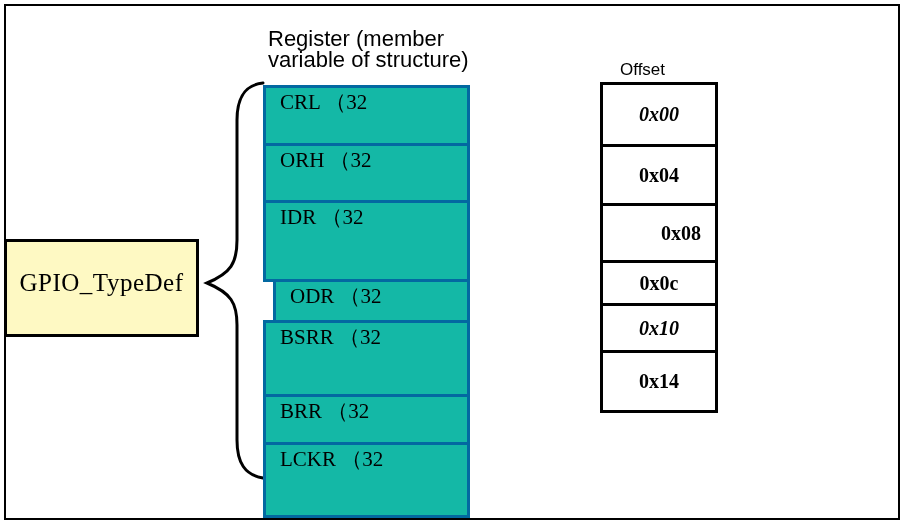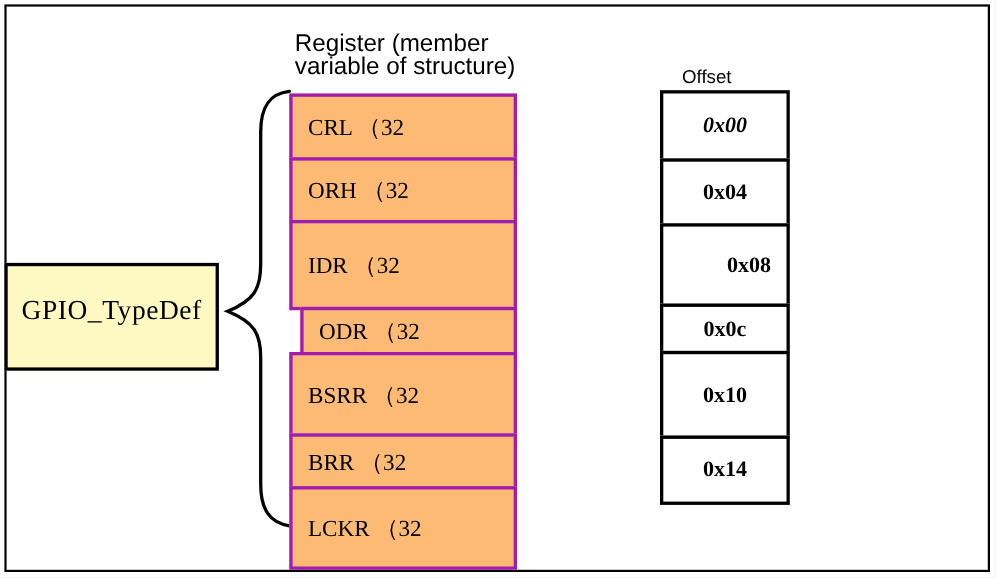--- a/index.html
+++ b/index.html
@@ -62,25 +62,25 @@
     font-size: 17px;
   }
   
   .reg-col {
     position: absolute;
     left: 263px; top: 85px;
     width: 207px;
   }
   .reg-row {
     box-sizing: border-box;
-    border: 3px solid #a21caf;
+    border: 3px solid #0369a1;
     margin-top: -3px;
-    background: #fdba74;
+    background: #14b8a6;
     display: flex;
-    align-items: center;
+    align-items: flex-start;
     padding-left: 14px;
     font-family: "Liberation Serif", "DejaVu Serif", serif;
     font-size: 21px;
   }
   .reg-col .reg-row:first-child { margin-top: 0; }
   .reg-r1 { height: 61px; }
   .reg-r2 { height: 60px; }
   .reg-r3 { height: 82px; }
   .reg-r4 { height: 44px; margin-left: 10px; }
   .reg-r5 { height: 77px; }
@@ -100,23 +100,23 @@
     display: flex;
     align-items: center;
     justify-content: center;
     font-family: "Liberation Serif", "DejaVu Serif", serif;
     font-weight: bold;
     font-size: 20px;
   }
   .off-col .off-row:first-child { margin-top: 0; font-style: italic; }
   .off-r1 { height: 65px; }
   .off-r2 { height: 62px; }
-  .off-r3 { height: 76px; padding-left: 44px; }
+  .off-r3 { height: 60px; padding-left: 44px; }
   .off-r4 { height: 46px; }
-  .off-r5 { height: 80px; }
+  .off-r5 { height: 50px; font-style: italic; }
   .off-r6 { height: 63px; }
   .off-r7 { height: 75px; }
 </style>
 </head>
 <body>
 
 <div class="canvas">
 
   <div class="outer-border"></div>
 

